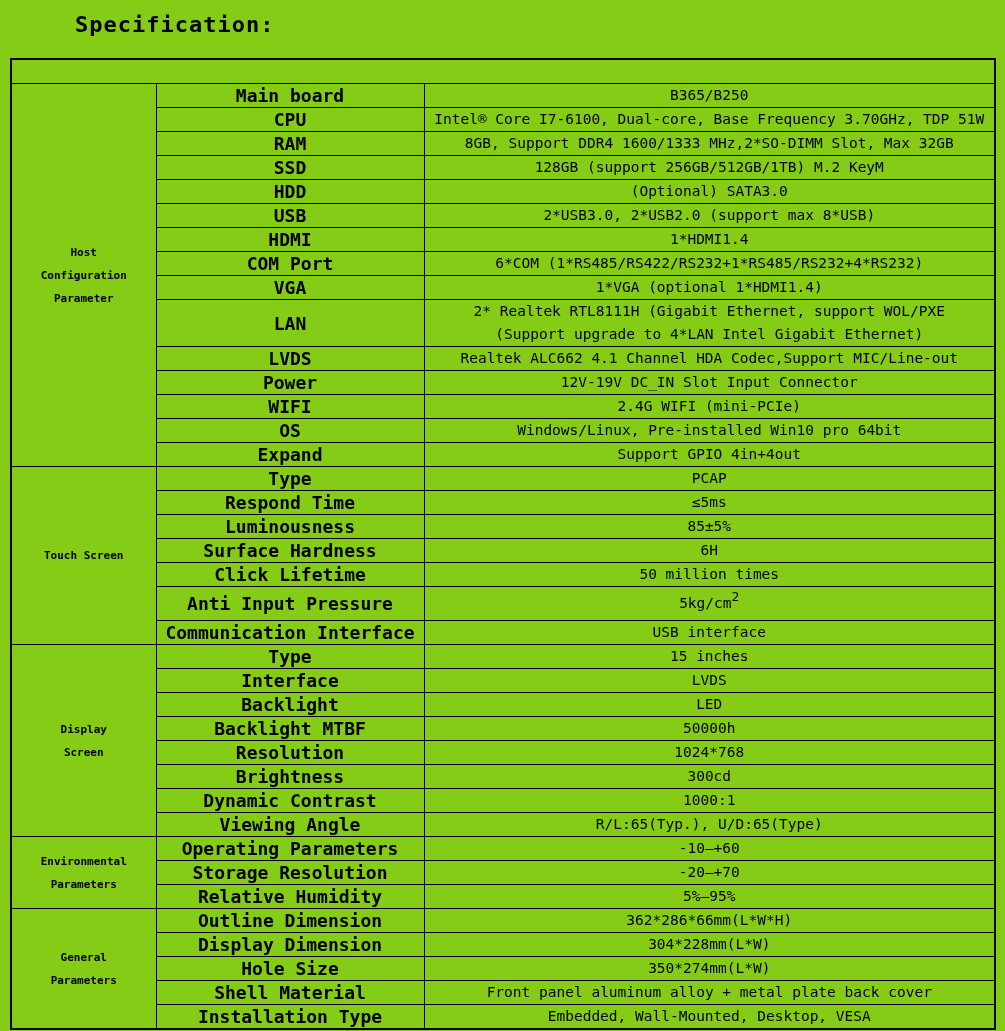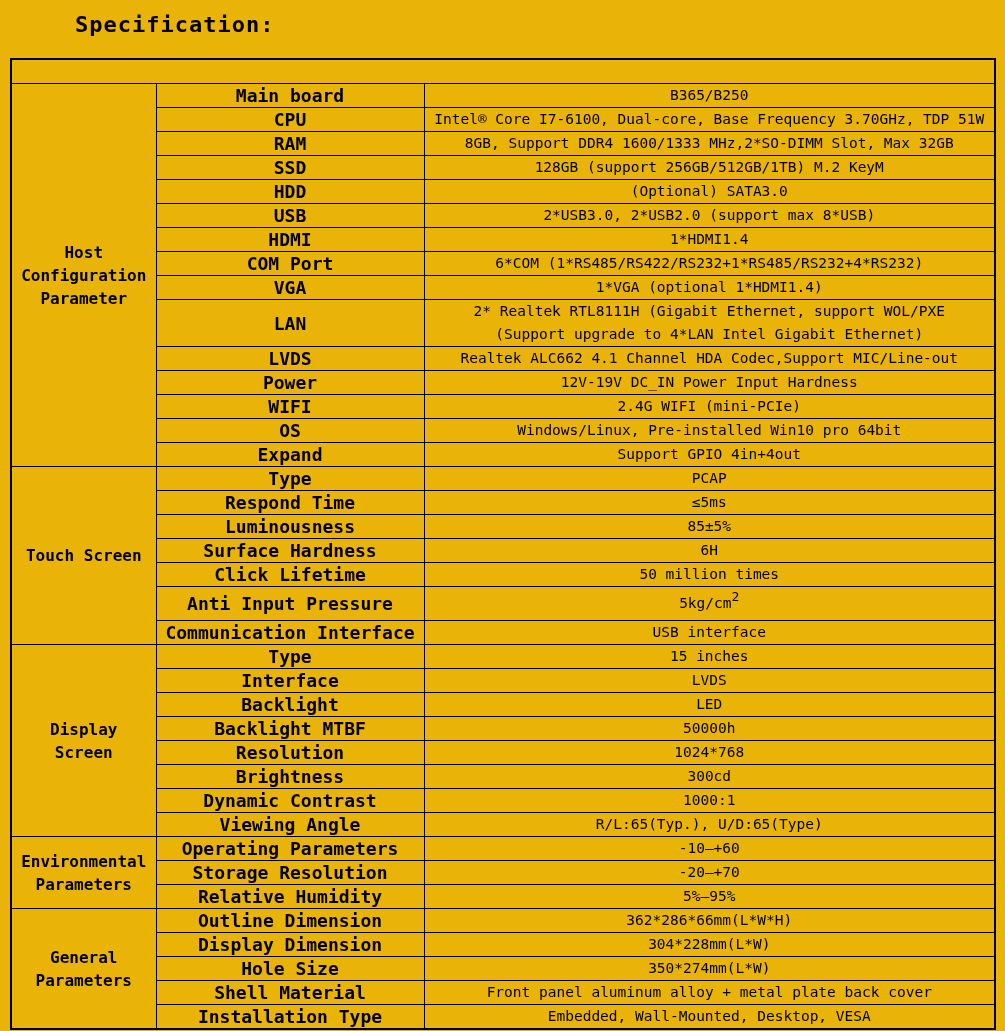--- a/index.html
+++ b/index.html
@@ -6,21 +6,21 @@
     margin: 0;
     padding: 0;
     background: #ffffff;
     color: #000000;
     font-family: "DejaVu Sans Mono", "Liberation Mono", monospace;
   }
   #page {
     position: relative;
     width: 1005px;
     height: 1031px;
-    background: #eab308;
+    background: #84cc16;
     overflow: hidden;
   }
   #page-title {
     position: absolute;
     left: 75px;
     top: 12px;
     font-size: 22px;
     font-weight: bold;
     letter-spacing: 1px;
     white-space: nowrap;
@@ -44,21 +44,21 @@
     text-align: center;
     vertical-align: middle;
     overflow: hidden;
   }
   td.empty-banner {
     height: 24px;
     border-bottom: 2px solid #000;
   }
   td.cat-cell {
     font-weight: bold;
-    font-size: 16px;
+    font-size: 11px;
     line-height: 23px;
     white-space: pre-line;
   }
   td.label-cell {
     font-weight: bold;
     font-size: 18px;
     white-space: nowrap;
   }
   td.value-cell {
     font-weight: normal;
@@ -133,21 +133,21 @@
           <td class="label-cell">LAN</td>
           <td class="value-cell">2* Realtek RTL8111H (Gigabit Ethernet, support WOL/PXE
 (Support upgrade to 4*LAN Intel Gigabit Ethernet)</td>
         </tr>
         <tr>
           <td class="label-cell">LVDS</td>
           <td class="value-cell">Realtek ALC662 4.1 Channel HDA Codec,Support MIC/Line-out</td>
         </tr>
         <tr>
           <td class="label-cell">Power</td>
-          <td class="value-cell">12V-19V DC_IN Power Input Hardness</td>
+          <td class="value-cell">12V-19V DC_IN Slot Input Connector</td>
         </tr>
         <tr>
           <td class="label-cell">WIFI</td>
           <td class="value-cell">2.4G WIFI (mini-PCIe)</td>
         </tr>
         <tr>
           <td class="label-cell">OS</td>
           <td class="value-cell">Windows/Linux, Pre-installed Win10 pro 64bit</td>
         </tr>
         <tr>

